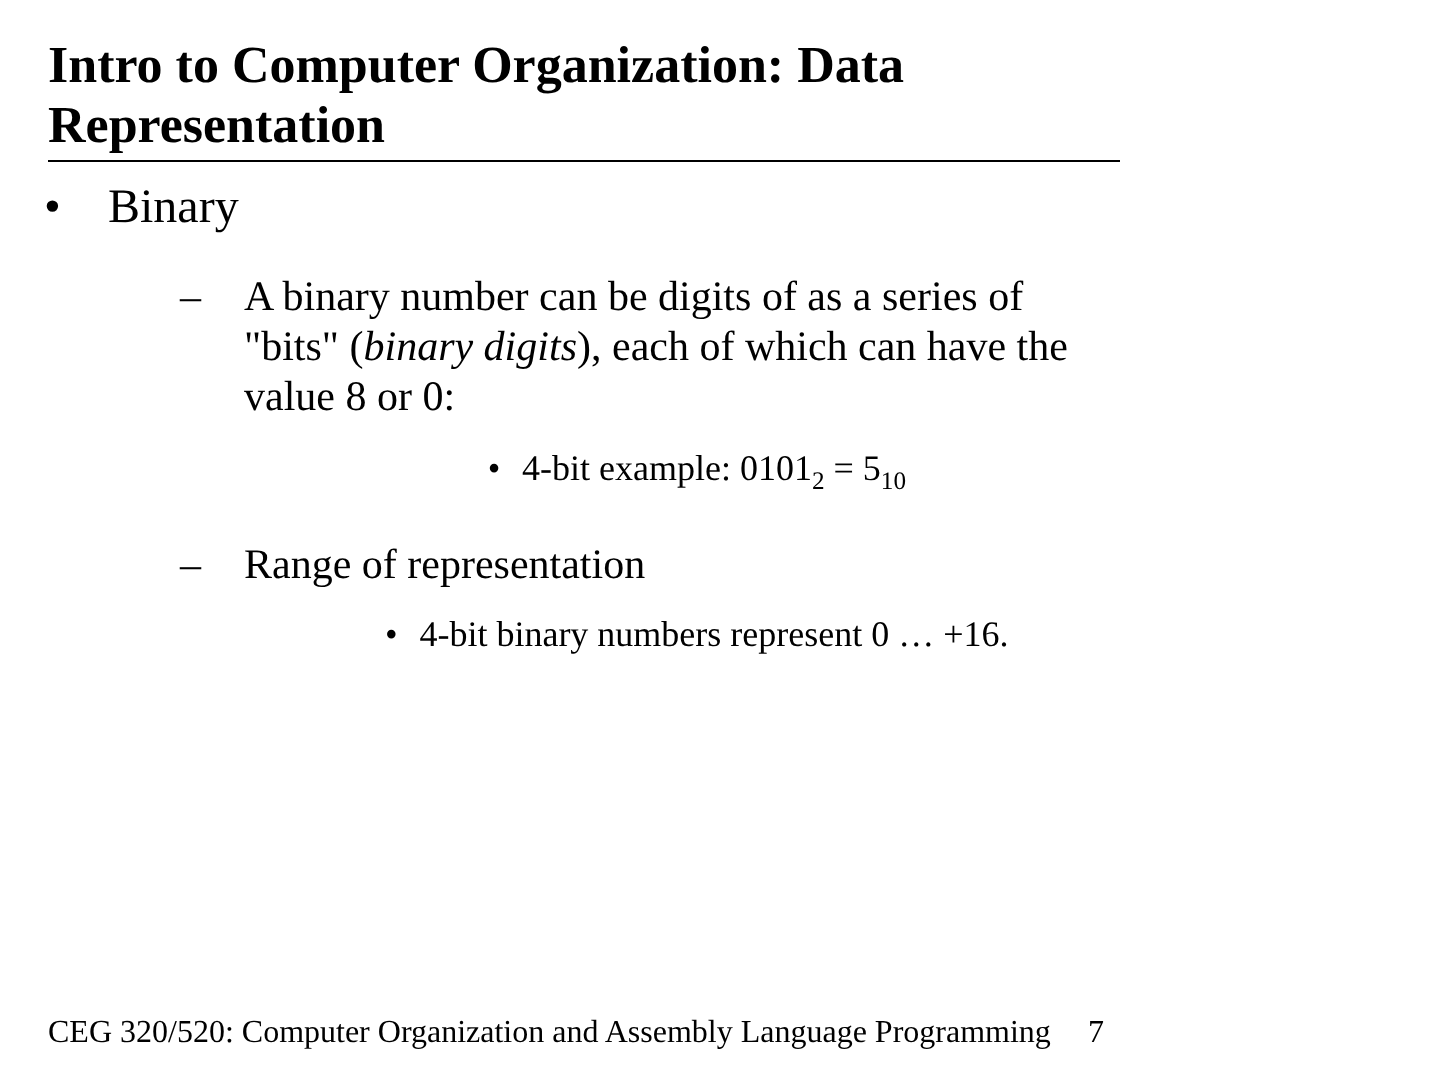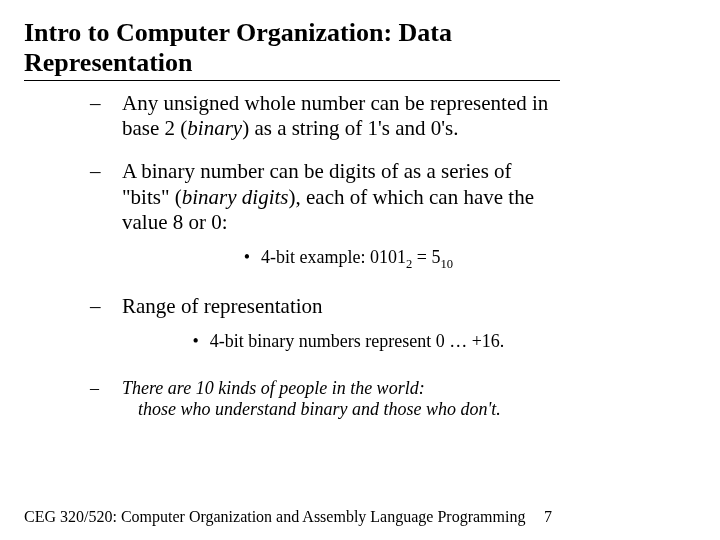--- a/index.html
+++ b/index.html
@@ -66,44 +66,40 @@
   .ital { font-style: italic; }
 </style>
 </head>
 <body>
 
 <div class="slide">
 
   <h1 class="title">Intro to Computer Organization: Data Representation</h1>
   <hr class="hr">
 
+  <div class="lvl1">
+    <span class="bullet">•</span><span>Binary</span>
+  </div>
 
-  <div class="lvl2">
-    <span class="bullet">–</span><span>Any unsigned whole number can be represented in base 2 (</span><span class="ital">binary</span><span>) as a string of 1's and 0's.</span>
-  </div>
 
   <div class="lvl2" style="margin-top:18px;">
     <span class="bullet">–</span><span>A binary number can be digits of as a series of "bits" (</span><span class="ital">binary digits</span><span>), each of which can have the value 8 or 0:</span>
   </div>
 
   <div class="lvl3">
     <span class="bullet">•</span><span>4-bit example: </span><span>0101</span><span class="sub">2</span><span> = </span><span>5</span><span class="sub">10</span>
   </div>
 
   <div class="lvl2" style="margin-top:22px;">
     <span class="bullet">–</span><span>Range of representation</span>
   </div>
 
   <div class="lvl3">
     <span class="bullet">•</span><span>4-bit binary numbers represent 0 … +16.</span>
   </div>
 
-  <div class="lvl2 joke">
-    <span class="bullet">–</span><span>There are 10 kinds of people in the world:</span><br>
-    <span style="display:inline-block;width:16px;"></span><span>those who understand binary and those who don't.</span>
-  </div>
 
   <div class="footer">
     <span>CEG 320/520: Computer Organization and Assembly Language Programming</span>
     <span>7</span>
   </div>
 
 </div>
 
 </body></html>

